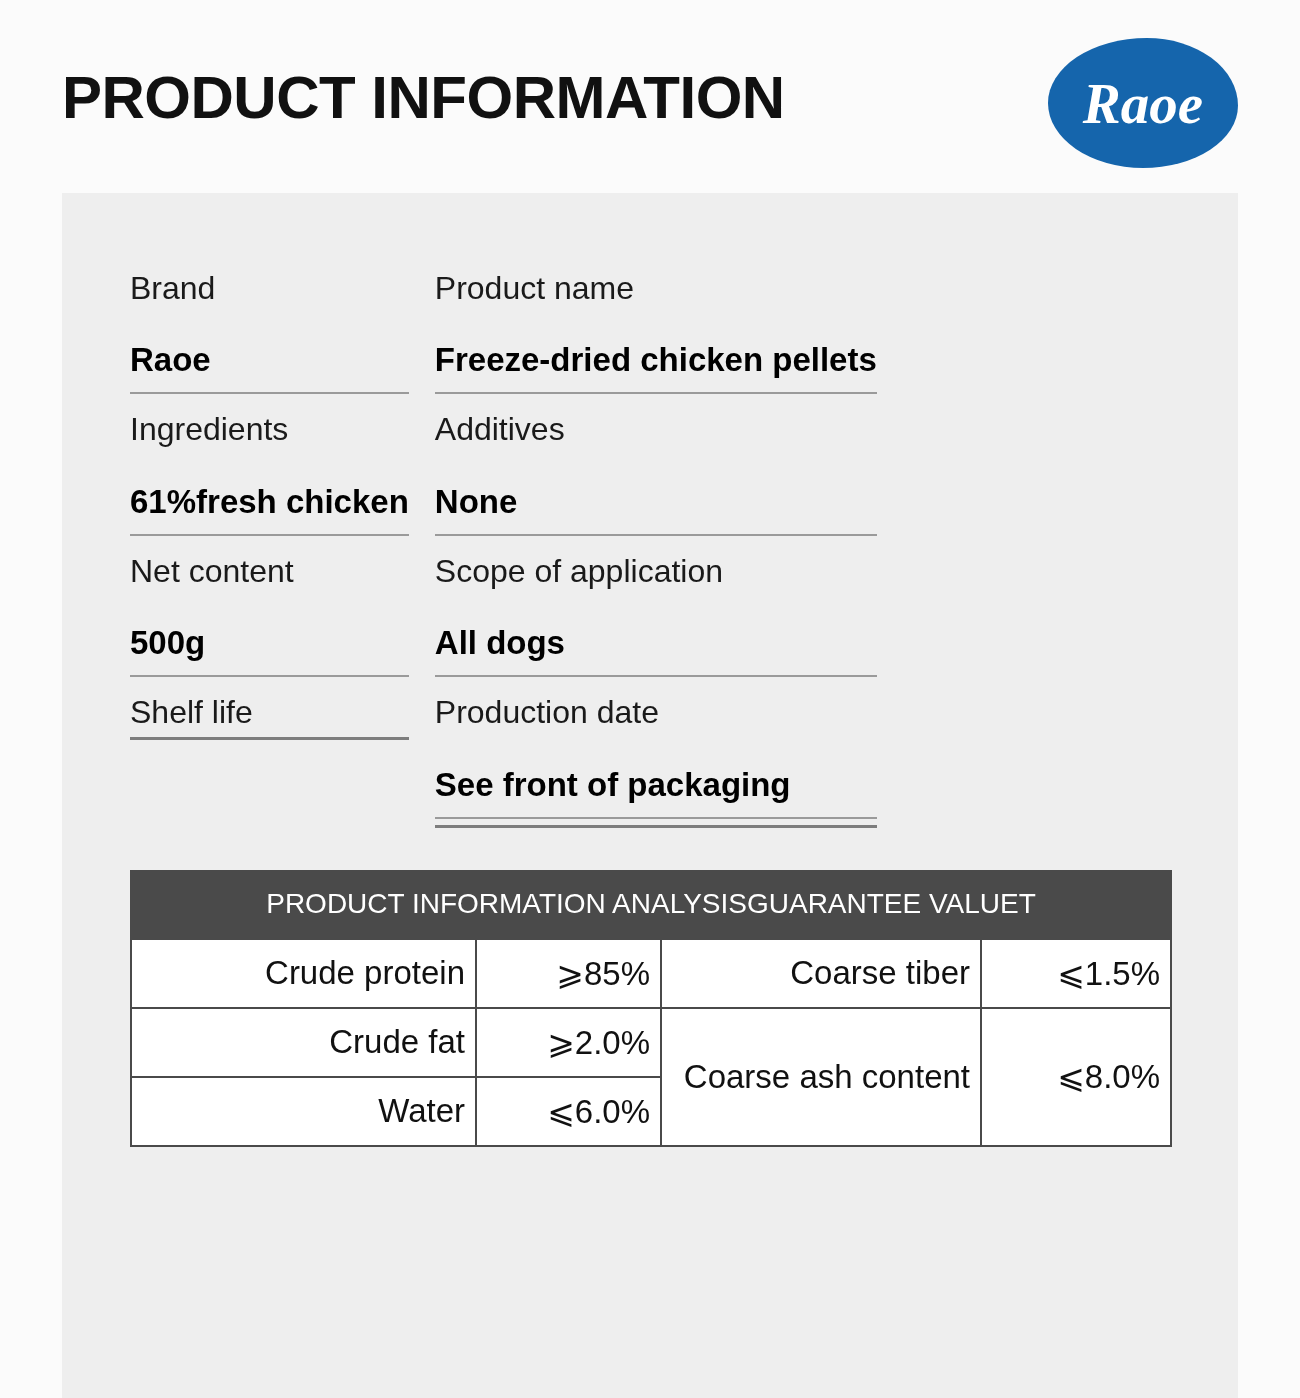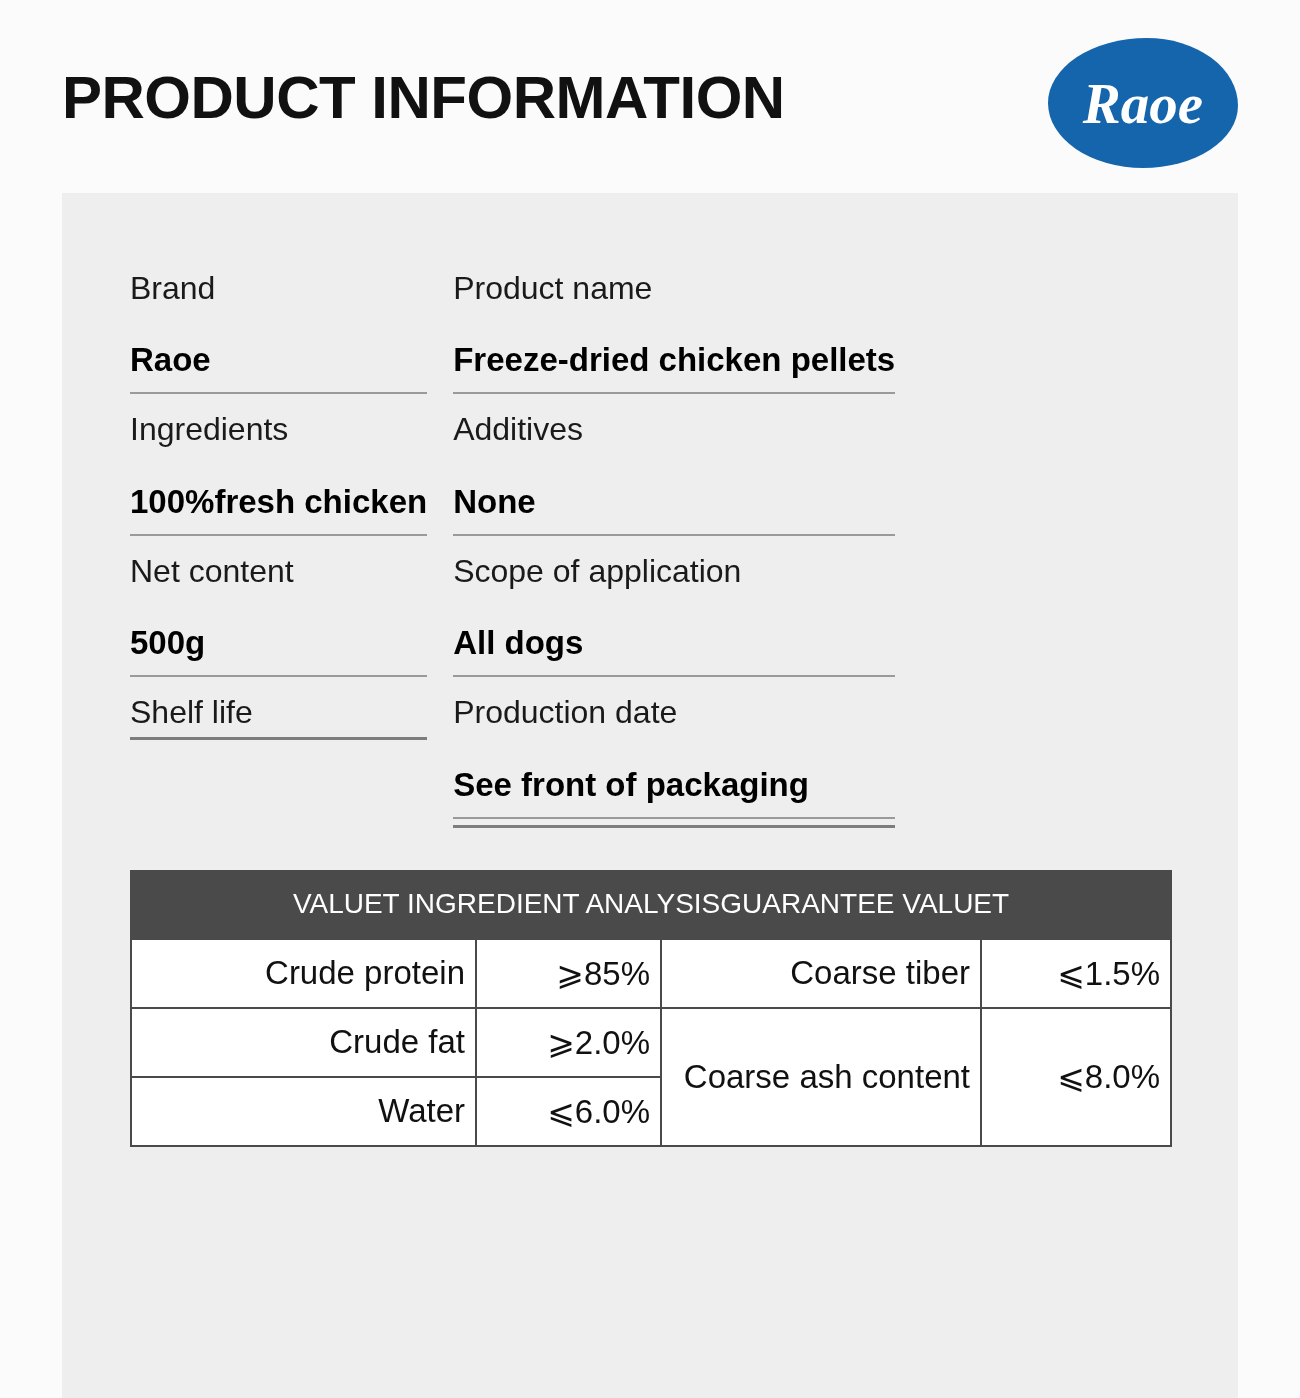--- a/index.html
+++ b/index.html
@@ -181,21 +181,21 @@
       <div class="spec-cell">
         <div class="spec-label">Product name</div>
         <div class="spec-value">Freeze-dried chicken pellets</div>
       </div>
 
       <div class="row-gap"></div>
       <div class="row-gap"></div>
 
       <div class="spec-cell">
         <div class="spec-label">Ingredients</div>
-        <div class="spec-value">100%fresh chicken</div>
+        <div class="spec-value">61%fresh chicken</div>
       </div>
       <div class="spec-cell">
         <div class="spec-label">Additives</div>
         <div class="spec-value">None</div>
       </div>
 
       <div class="row-gap"></div>
       <div class="row-gap"></div>
 
       <div class="spec-cell">
@@ -224,21 +224,21 @@
 
     <table class="analysis">
       <colgroup>
         <col class="col-a">
           <col class="col-b">
           <col class="col-c">
           <col class="col-d">
       </colgroup>
       <thead>
         <tr>
-          <th class="head" colspan="4">VALUET INGREDIENT ANALYSISGUARANTEE VALUET</th>
+          <th class="head" colspan="4">PRODUCT INFORMATION ANALYSISGUARANTEE VALUET</th>
         </tr>
       </thead>
       <tbody>
         <tr>
           <td class="tbl-label">Crude protein</td>
           <td>⩾85%</td>
           <td class="tbl-label">Coarse tiber</td>
           <td>⩽1.5%</td>
         </tr>
         <tr>

